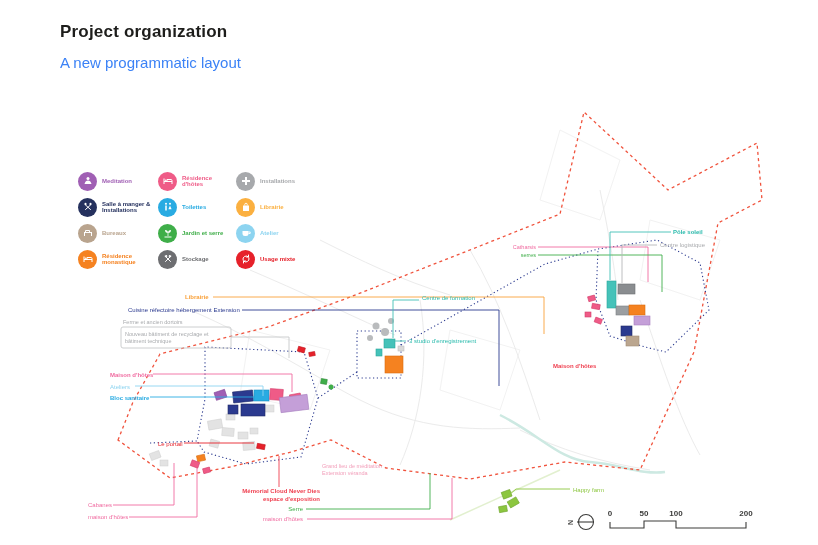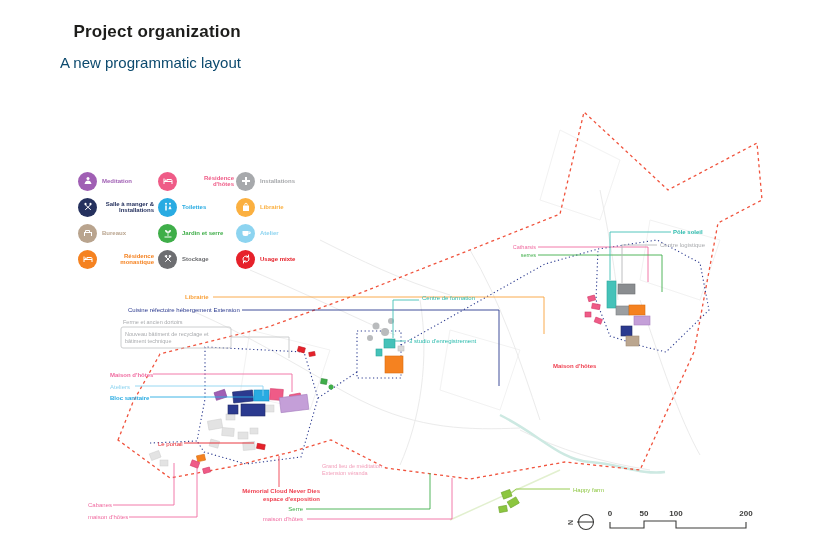--- a/index.html
+++ b/index.html
@@ -1,24 +1,24 @@
 <!DOCTYPE html>
 <html><head>
 <meta charset="utf-8">
 <style>
   html,body{margin:0;padding:0;}
   body{
     width:818px;height:545px;background:#ffffff;position:relative;overflow:hidden;
     font-family:"Liberation Sans", sans-serif;color:#1d1d1b;
   }
-  .canvas{position:absolute;inset:0;text-align:right;}
+  .canvas{position:absolute;inset:0;}
   
   .hdr{position:absolute;left:60px;top:22px;}
   .hdr h1{margin:0;font-size:17px;font-weight:700;letter-spacing:.2px;color:#1d1d1b;}
-  .hdr h2{margin:12px 0 0 0;font-size:15px;font-weight:400;color:#0c4a6e;}
+  .hdr h2{margin:12px 0 0 0;font-size:15px;font-weight:400;color:#3b82f6;}
   
   .legend{
     position:absolute;left:78px;top:168px;
     display:grid;grid-template-columns:80px 78px 74px;grid-auto-rows:26px;
     align-items:center;
   }
   .legend-item{display:flex;align-items:center;gap:5px;}
   .dot{
     width:19px;height:19px;min-width:19px;border-radius:50%;
     display:flex;align-items:center;justify-content:center;

